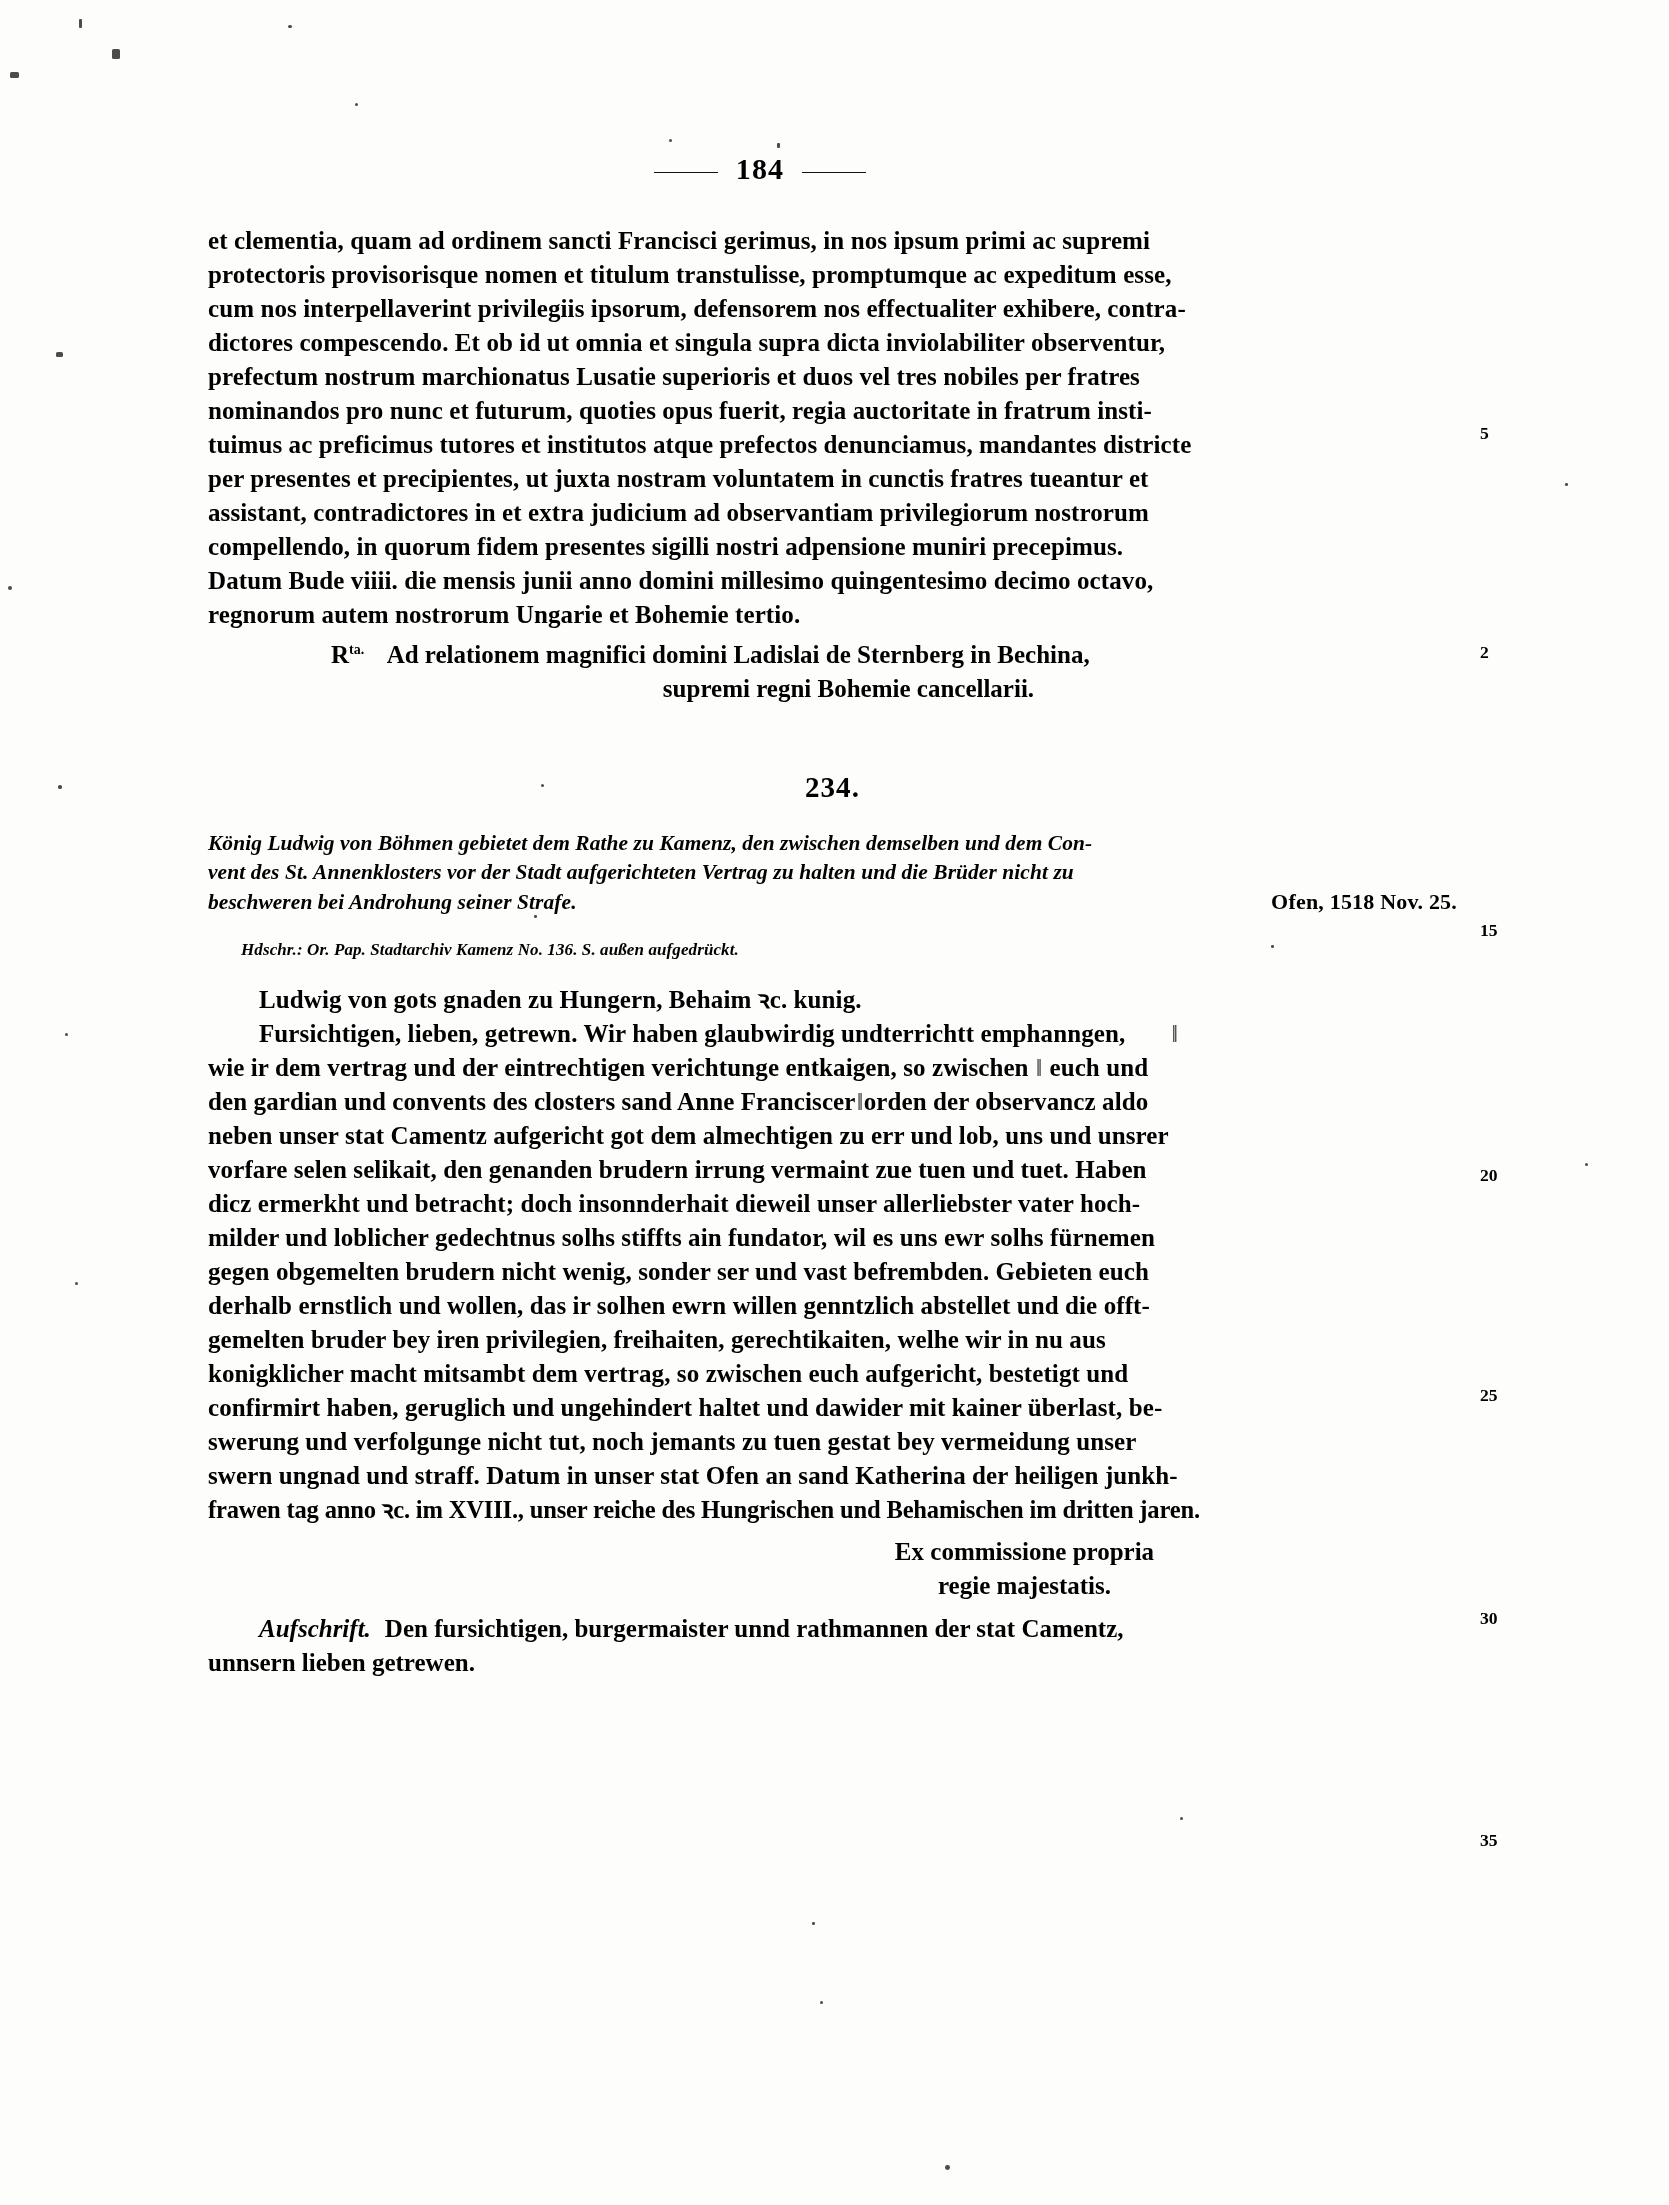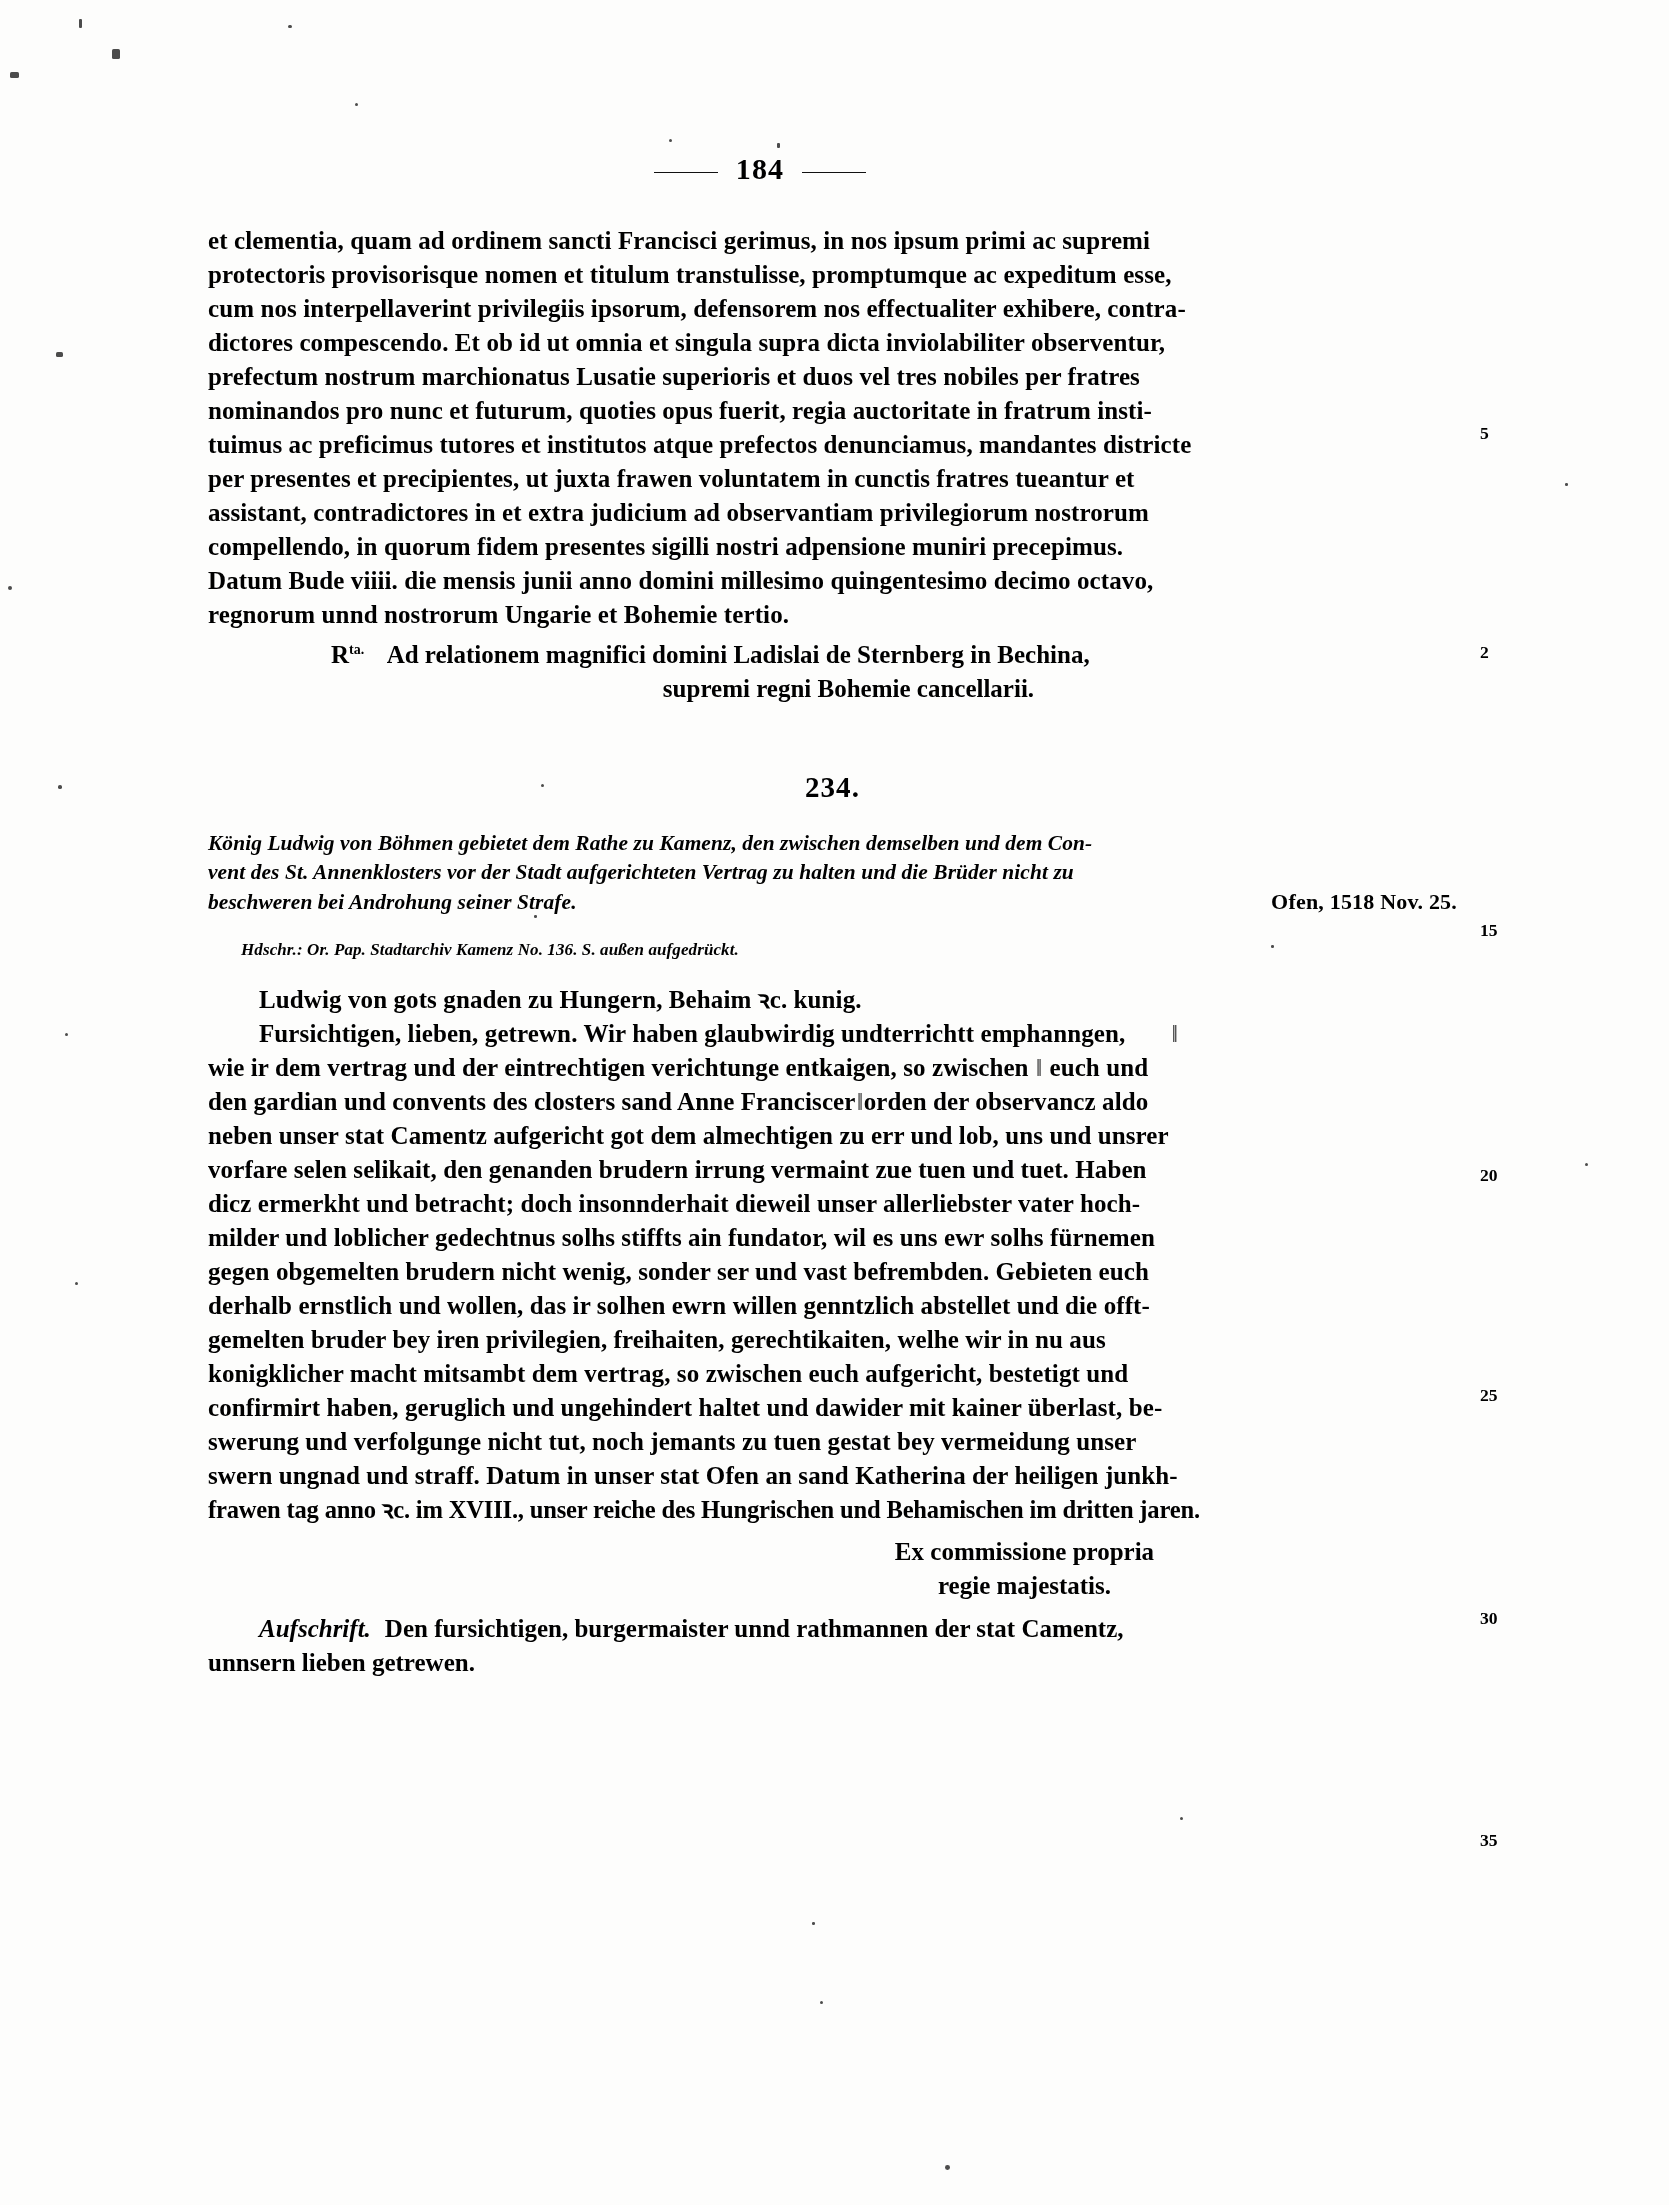--- a/index.html
+++ b/index.html
@@ -230,25 +230,25 @@
   <div class="col">
 
     <div class="body-latin">
       <div>et clementia, quam ad ordinem sancti Francisci gerimus, in nos ipsum primi ac supremi</div>
       <div>protectoris provisorisque nomen et titulum transtulisse, promptumque ac expeditum esse,</div>
       <div>cum nos interpellaverint privilegiis ipsorum, defensorem nos effectualiter exhibere, contra-</div>
       <div>dictores compescendo.  Et ob id ut omnia et singula supra dicta inviolabiliter observentur,</div>
       <div>prefectum nostrum marchionatus Lusatie superioris et duos vel tres nobiles per fratres</div>
       <div>nominandos pro nunc et futurum, quoties opus fuerit, regia auctoritate in fratrum insti-</div>
       <div>tuimus ac preficimus tutores et institutos atque prefectos denunciamus, mandantes districte</div>
-      <div>per presentes et precipientes, ut juxta frawen voluntatem in cunctis fratres tueantur et</div>
+      <div>per presentes et precipientes, ut juxta nostram voluntatem in cunctis fratres tueantur et</div>
       <div>assistant, contradictores in et extra judicium ad observantiam privilegiorum nostrorum</div>
       <div>compellendo, in quorum fidem presentes sigilli nostri adpensione muniri precepimus.</div>
       <div>Datum Bude viiii. die mensis junii anno domini millesimo quingentesimo decimo octavo,</div>
-      <div>regnorum unnd nostrorum Ungarie et Bohemie tertio.</div>
+      <div>regnorum autem nostrorum Ungarie et Bohemie tertio.</div>
     </div>
 
     <div class="rta-block">
       <div class="rta-line">
         <span class="rta-mark"><span>R</span><sup>ta.</sup></span><span>Ad relationem magnifici domini Ladislai de Sternberg in Bechina,</span>
       </div>
       <div class="cancellarii">supremi regni Bohemie cancellarii.</div>
     </div>
 
     <div class="doc-number">234.</div>

